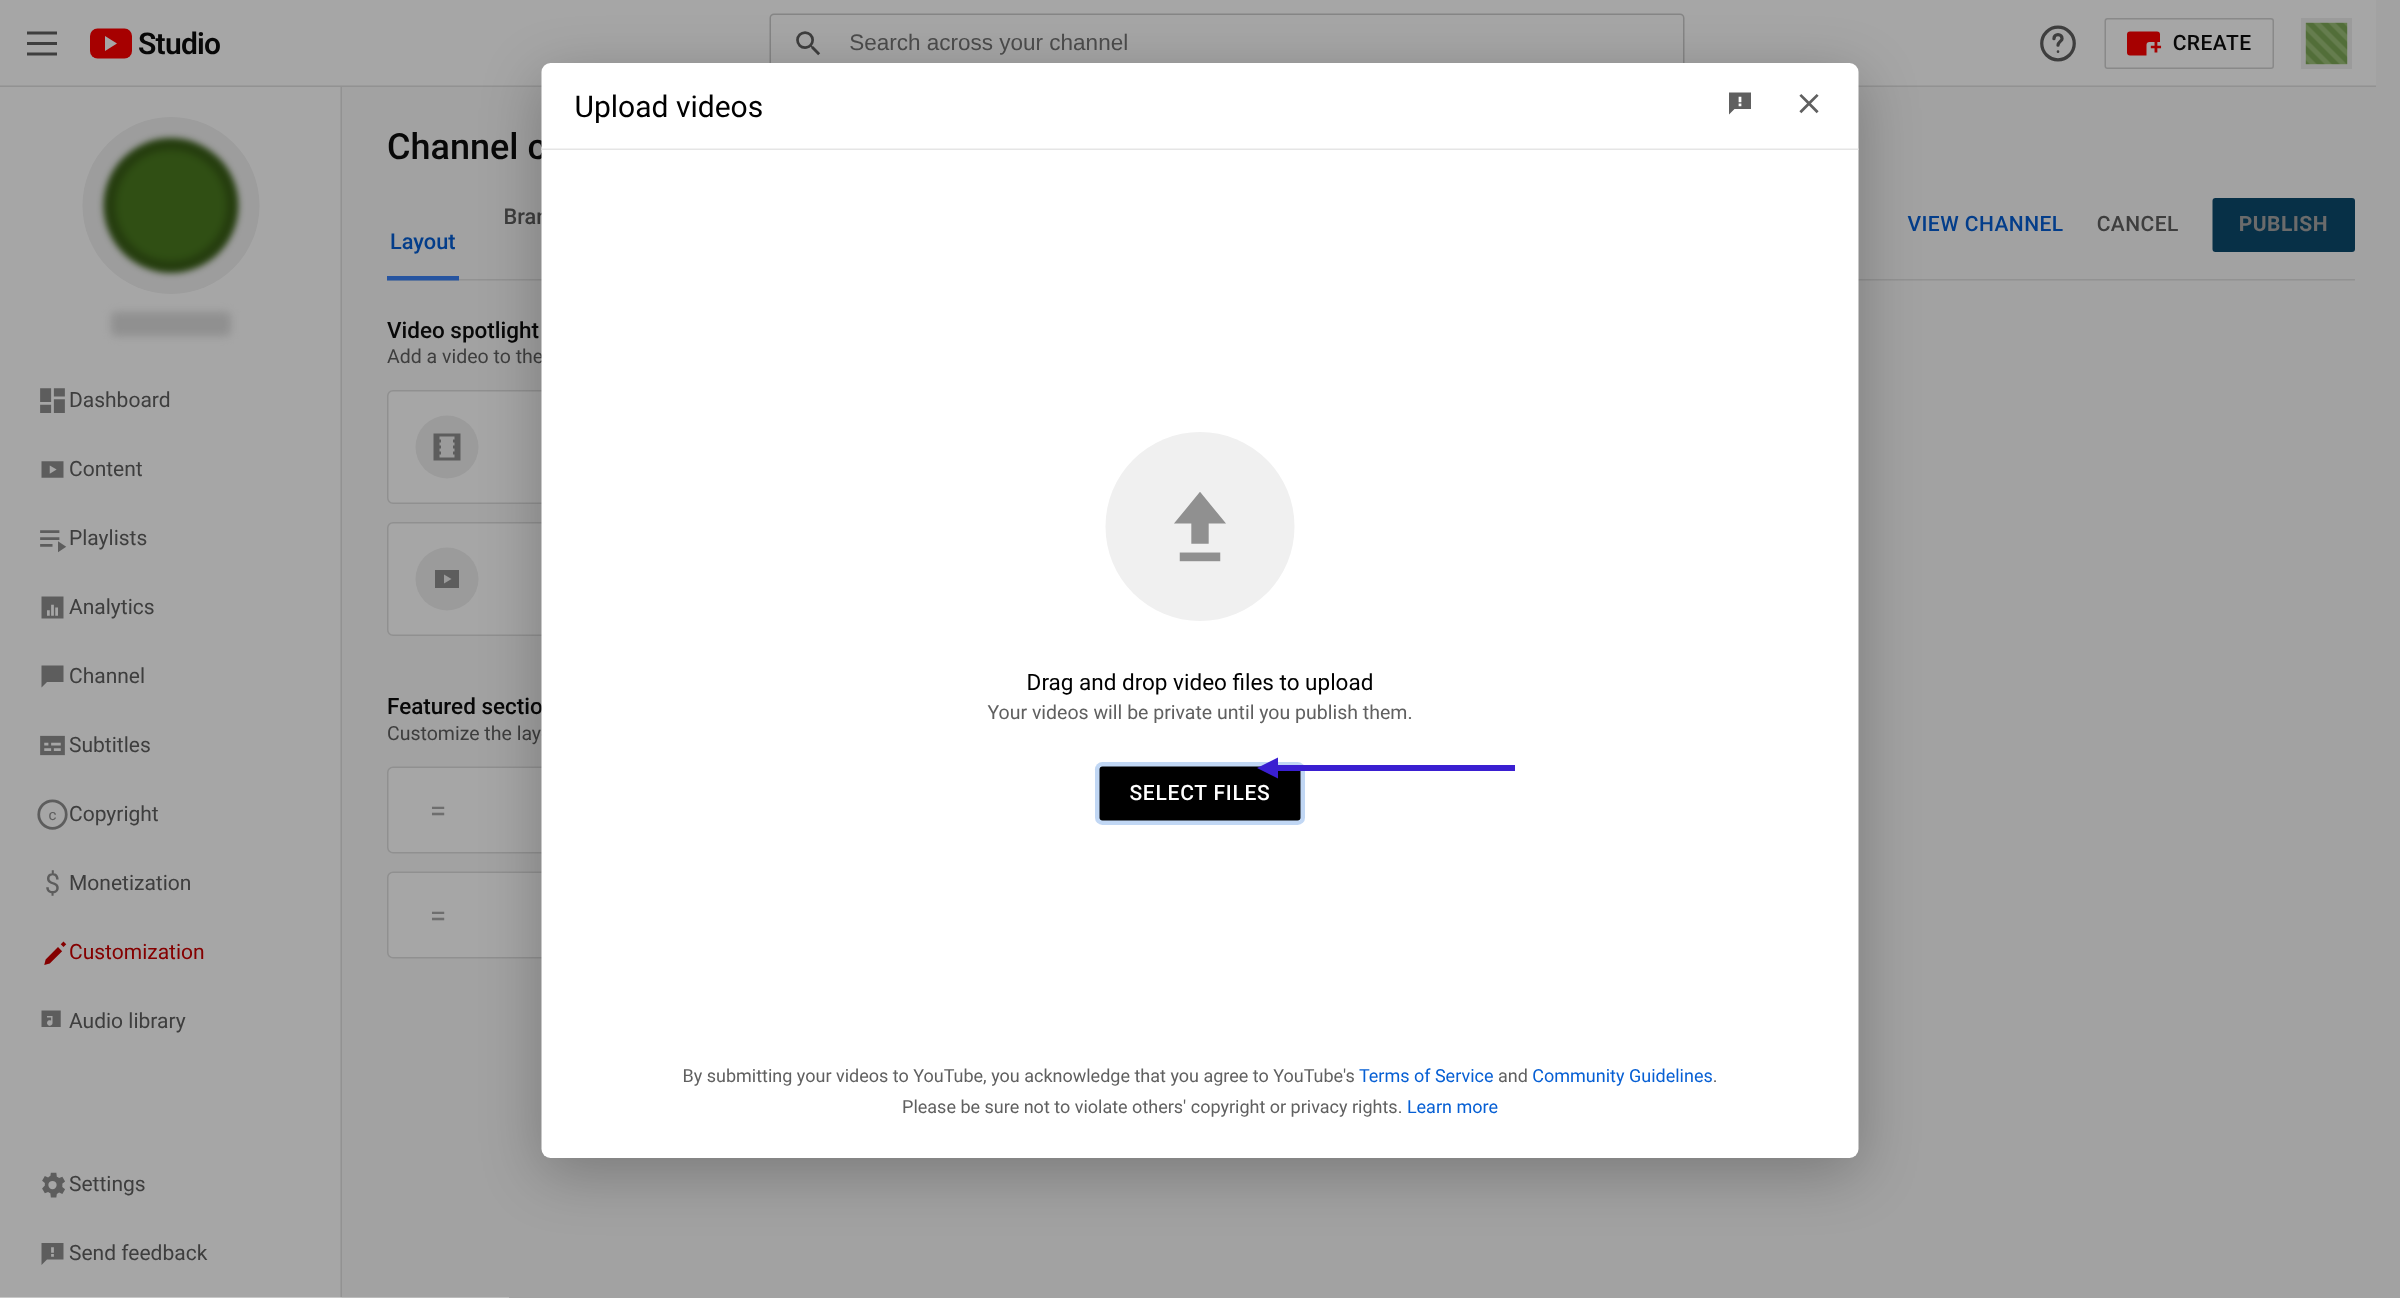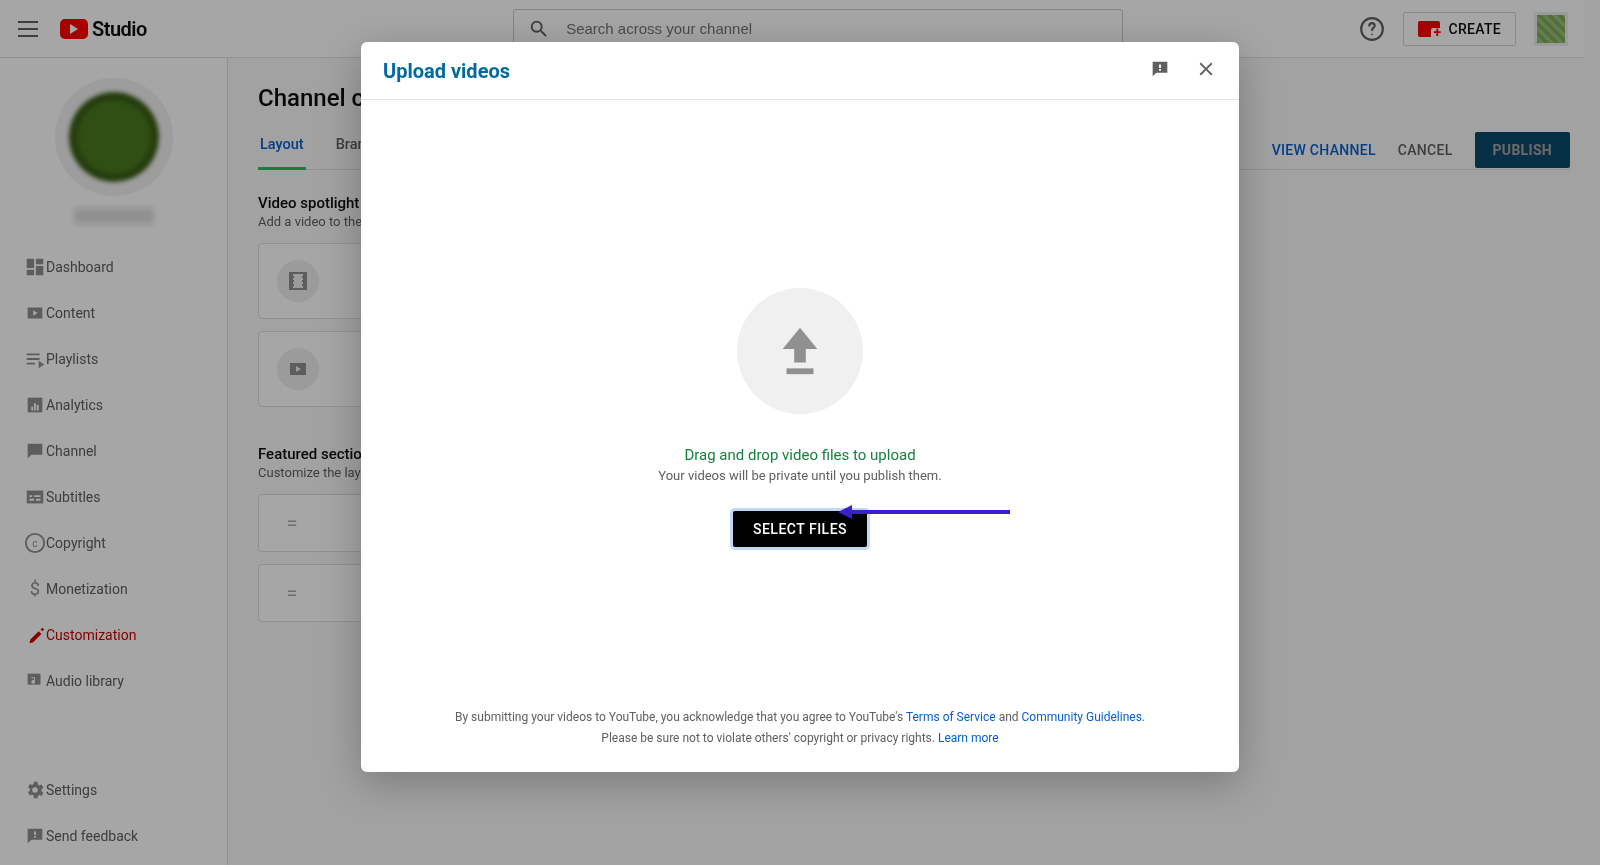--- a/index.html
+++ b/index.html
@@ -32,44 +32,44 @@
   .nav-footer { padding-bottom: 6px; }
   .nav-item { height:46px; display:flex; align-items:center; padding:0 24px; font-size:14px; color:#606060; cursor:pointer;}
   .nav-item.active { color:#c00;text-align:right; }
   .nav-item .icon { width:22px;height:22px; fill:#909090; flex-shrink:0;}
   .nav-item.active .icon { fill:#c00;}
   
   .content { position:absolute; top:58px; left:228px; right:0; bottom:0; padding:26px 30px; }
   .page-title { font-size:24px; font-weight:500; margin-bottom:18px; color:#0d0d0d;}
   .tabs { border-bottom:1px solid #e0e0e0; display:flex; gap:28px; margin-bottom:24px;}
   .tab { padding:6px 2px 14px; font-size:14.5px; color:#606060; cursor:pointer; font-weight:500;}
-  .tab.selected { color:#065fd4; border-bottom:3px solid #22c55e; margin-bottom:-1px;}
+  .tab.selected { color:#065fd4; border-bottom:3px solid #3b82f6; margin-bottom:-1px;margin-top:17px;}
   .action-row { position:absolute; right:30px; top:74px; display:flex; align-items:center; gap:22px;}
   .link-btn { color:#065fd4; font-size:14px; font-weight:500; letter-spacing:.3px; cursor:pointer;}
   .text-btn { color:#606060; font-size:14px; font-weight:500; letter-spacing:.3px; cursor:pointer;}
   .publish-btn { background:#0c4a6e; color:#a5a5a5; font-size:14px; font-weight:700; padding:10px 18px; border-radius:2px; letter-spacing:.3px;}
   .section-title { font-size:15px; font-weight:500; color:#0d0d0d; margin-bottom:2px;}
   .section-sub { font-size:13px; color:#606060; margin-bottom:14px;}
   .card { border:1px solid #ddd; border-radius:4px; padding:16px 18px; display:flex; align-items:center; gap:18px; margin-bottom:12px; background:#fff; max-width:760px;}
   .card-icon { width:42px;height:42px;border-radius:50%;background:#eee;display:flex;align-items:center;justify-content:center;}
   .card-icon svg{width:24px;height:24px;fill:#909090;}
   .drag-icon { width:30px;text-align:center;color:#aaa;font-size:20px;}
   .spacer { height:26px; }
   
   .scrim { position:absolute; inset:0; background:rgba(0,0,0,0.35);}
   
   .modal { position:absolute; top:42px; left:50%; transform:translateX(-50%); width:878px; height:730px; background:#fff; border-radius:6px; box-shadow:0 10px 40px rgba(0,0,0,.25); display:flex; flex-direction:column;}
   .modal-header { height:58px; display:flex; align-items:center; padding:0 22px; border-bottom:1px solid #e5e5e5;}
-  .modal-title { font-size:20px; font-weight:700; color:#0369a1;}
+  .modal-title { font-size:20px; font-weight:400; color:#000000;}
   .modal-header-right { margin-left:auto; display:flex; align-items:center; gap:24px;}
   .feedback-icon svg, .close-icon svg { width:22px;height:22px; fill:#606060; cursor:pointer;}
   .modal-body { flex:1; display:flex; flex-direction:column; align-items:center; justify-content:center; padding: 40px 20px 0; position:relative;}
   .upload-circle { width:126px;height:126px;border-radius:50%;background:#f0f0f0;display:flex;align-items:center;justify-content:center; margin-bottom:32px;}
   .upload-circle svg{ width:48px;height:54px; fill:#909090;}
-  .drop-title { font-size:15px; color:#15803d; margin-bottom:4px;}
+  .drop-title { font-size:15px; color:#000000; margin-bottom:4px;}
   .drop-sub { font-size:13px; color:#606060; margin-bottom:28px;}
   .select-btn { background:#000000; color:#fff; padding:10px 20px; border-radius:2px; font-size:14px; font-weight:500; letter-spacing:.5px; box-shadow:0 0 0 3px rgba(6,95,212,.25); cursor:pointer;}
   .modal-footer { padding:12px 40px 24px; text-align:center; font-size:12px; color:#606060; line-height:1.7;}
   .modal-footer a { color:#065fd4; text-decoration:none;}
   
   .anno-arrow { position:absolute; left:838px; top:0; height:100%; pointer-events:none;}
   .arrow-shape { position:absolute; top:505px; left:0; width:172px; height:14px;}
   .arrow-line { position:absolute; left:14px; top:5px; width:158px; height:4px; background:#3a1fd1;}
   .arrow-head { position:absolute; left:0; top:0; border-style:solid; border-width:7px 14px 7px 0; border-color:transparent #3a1fd1 transparent transparent;}
 </style>

